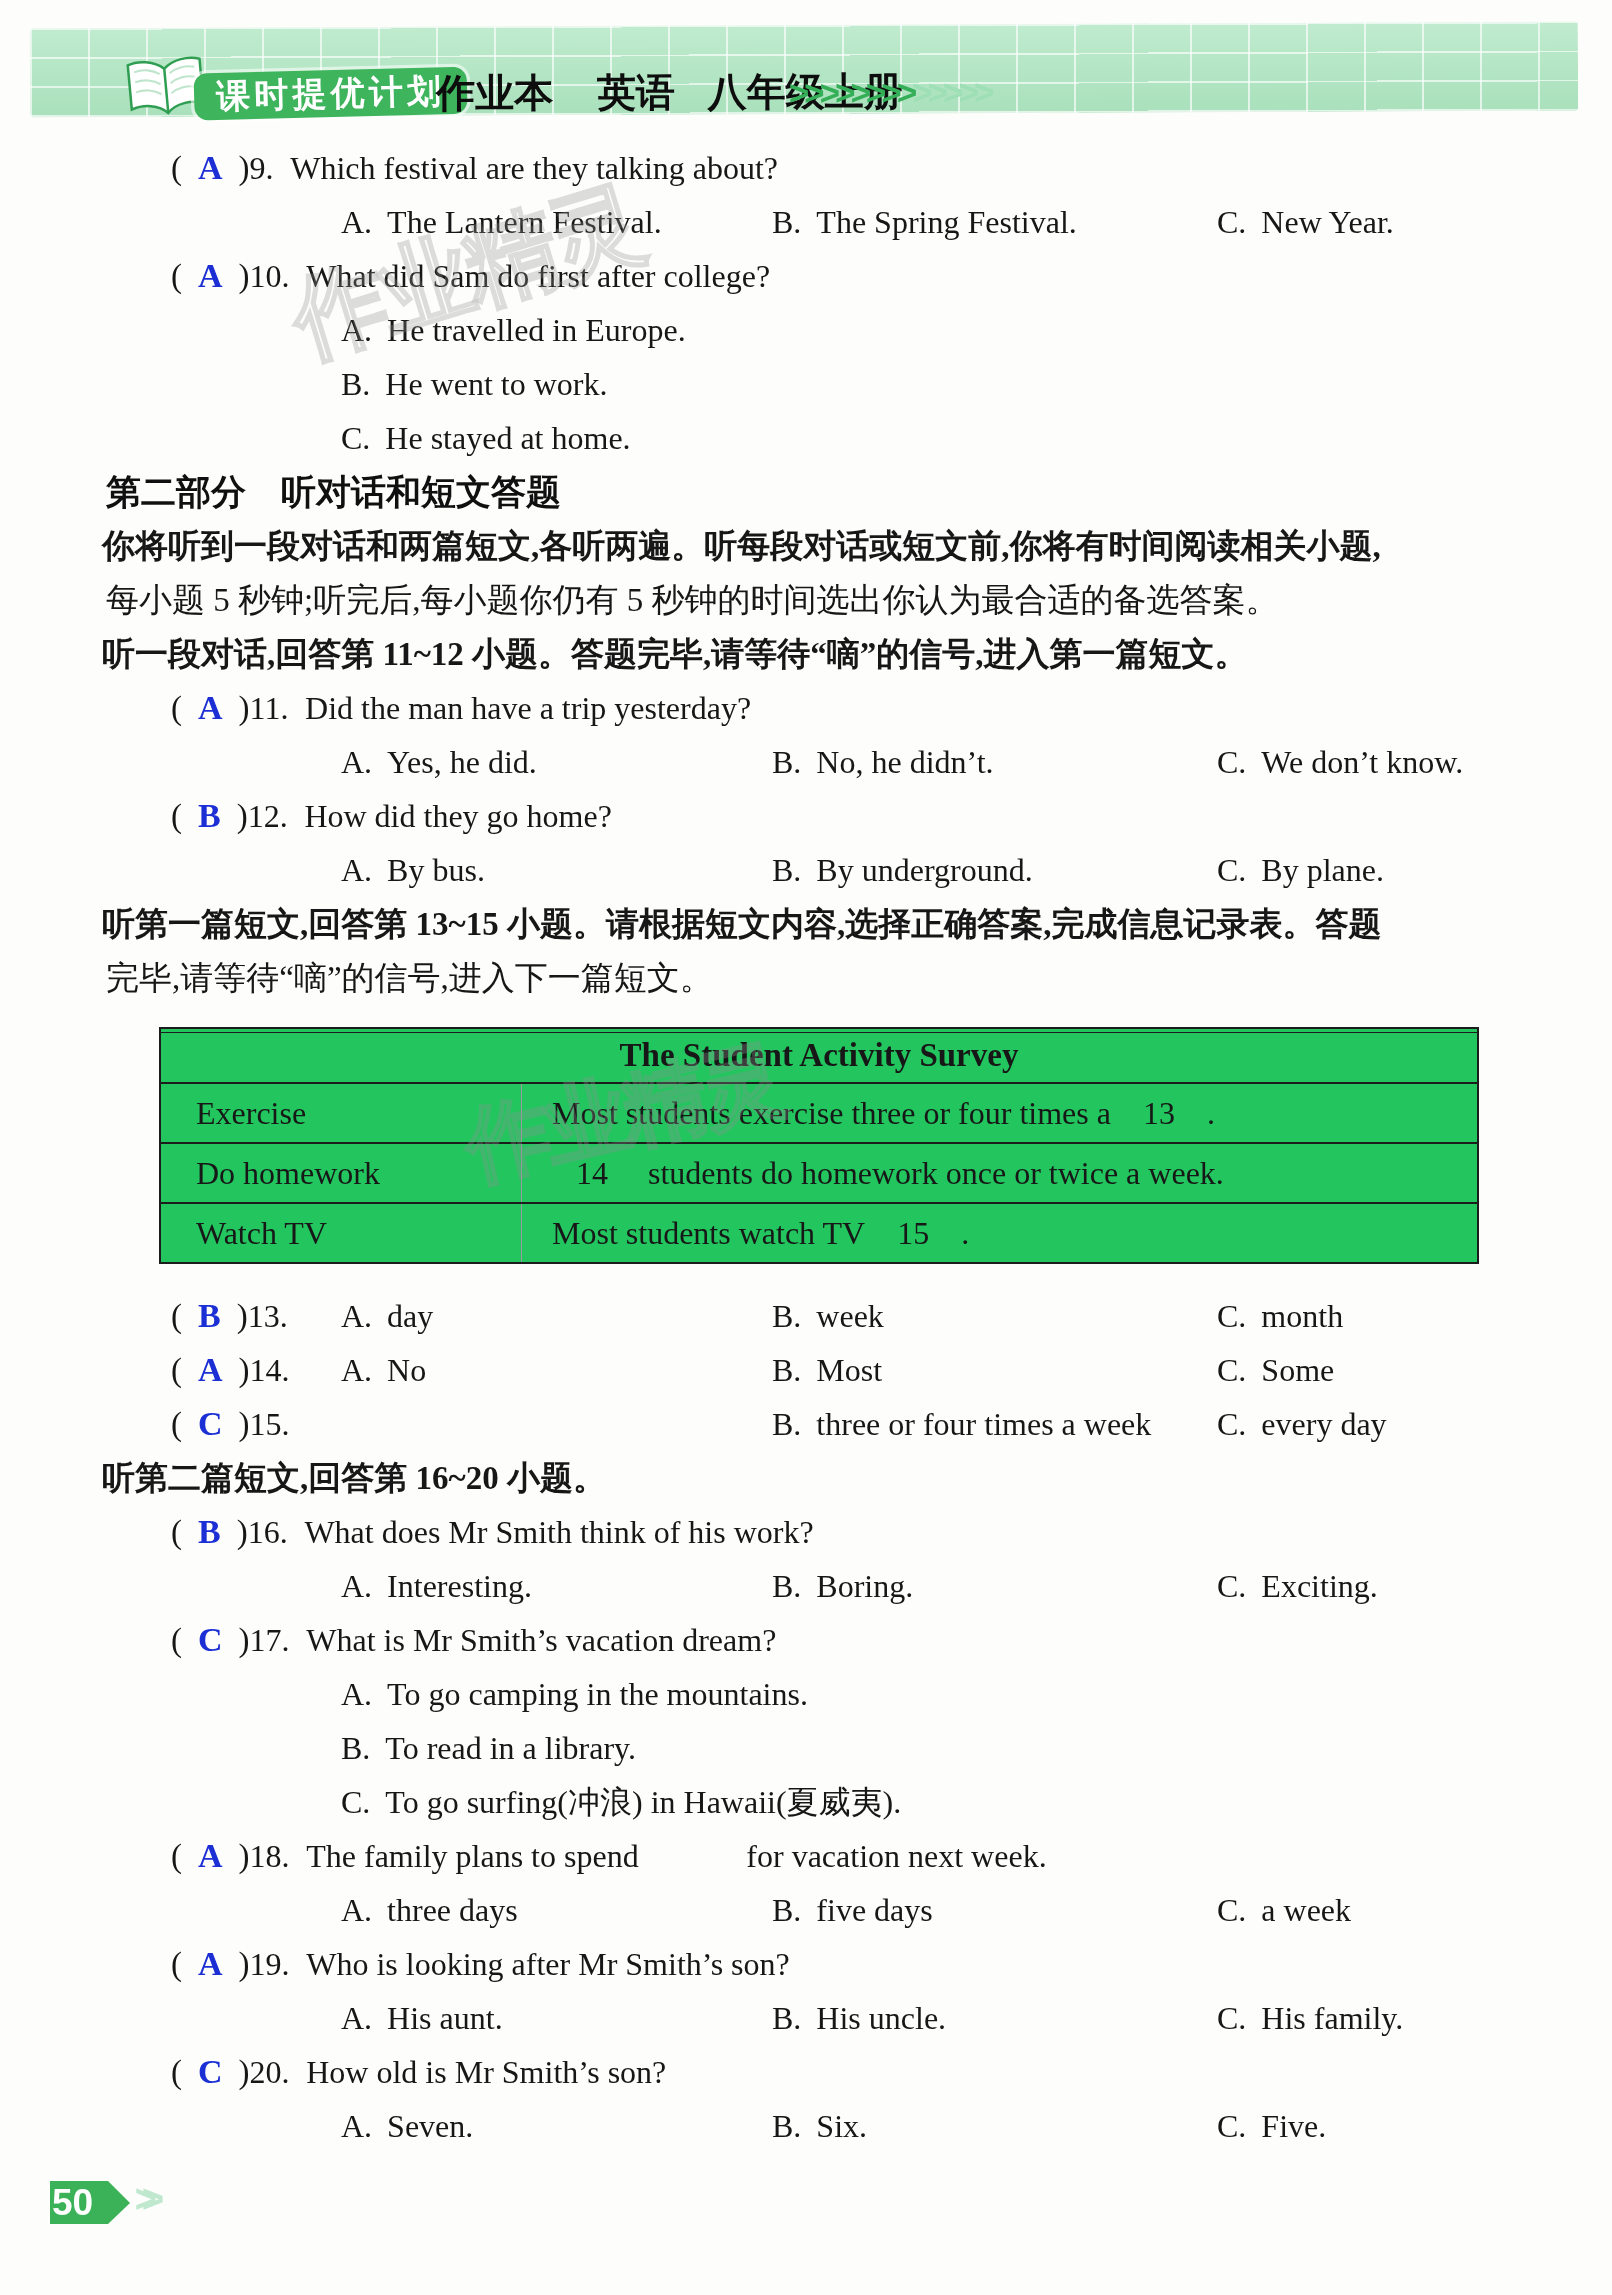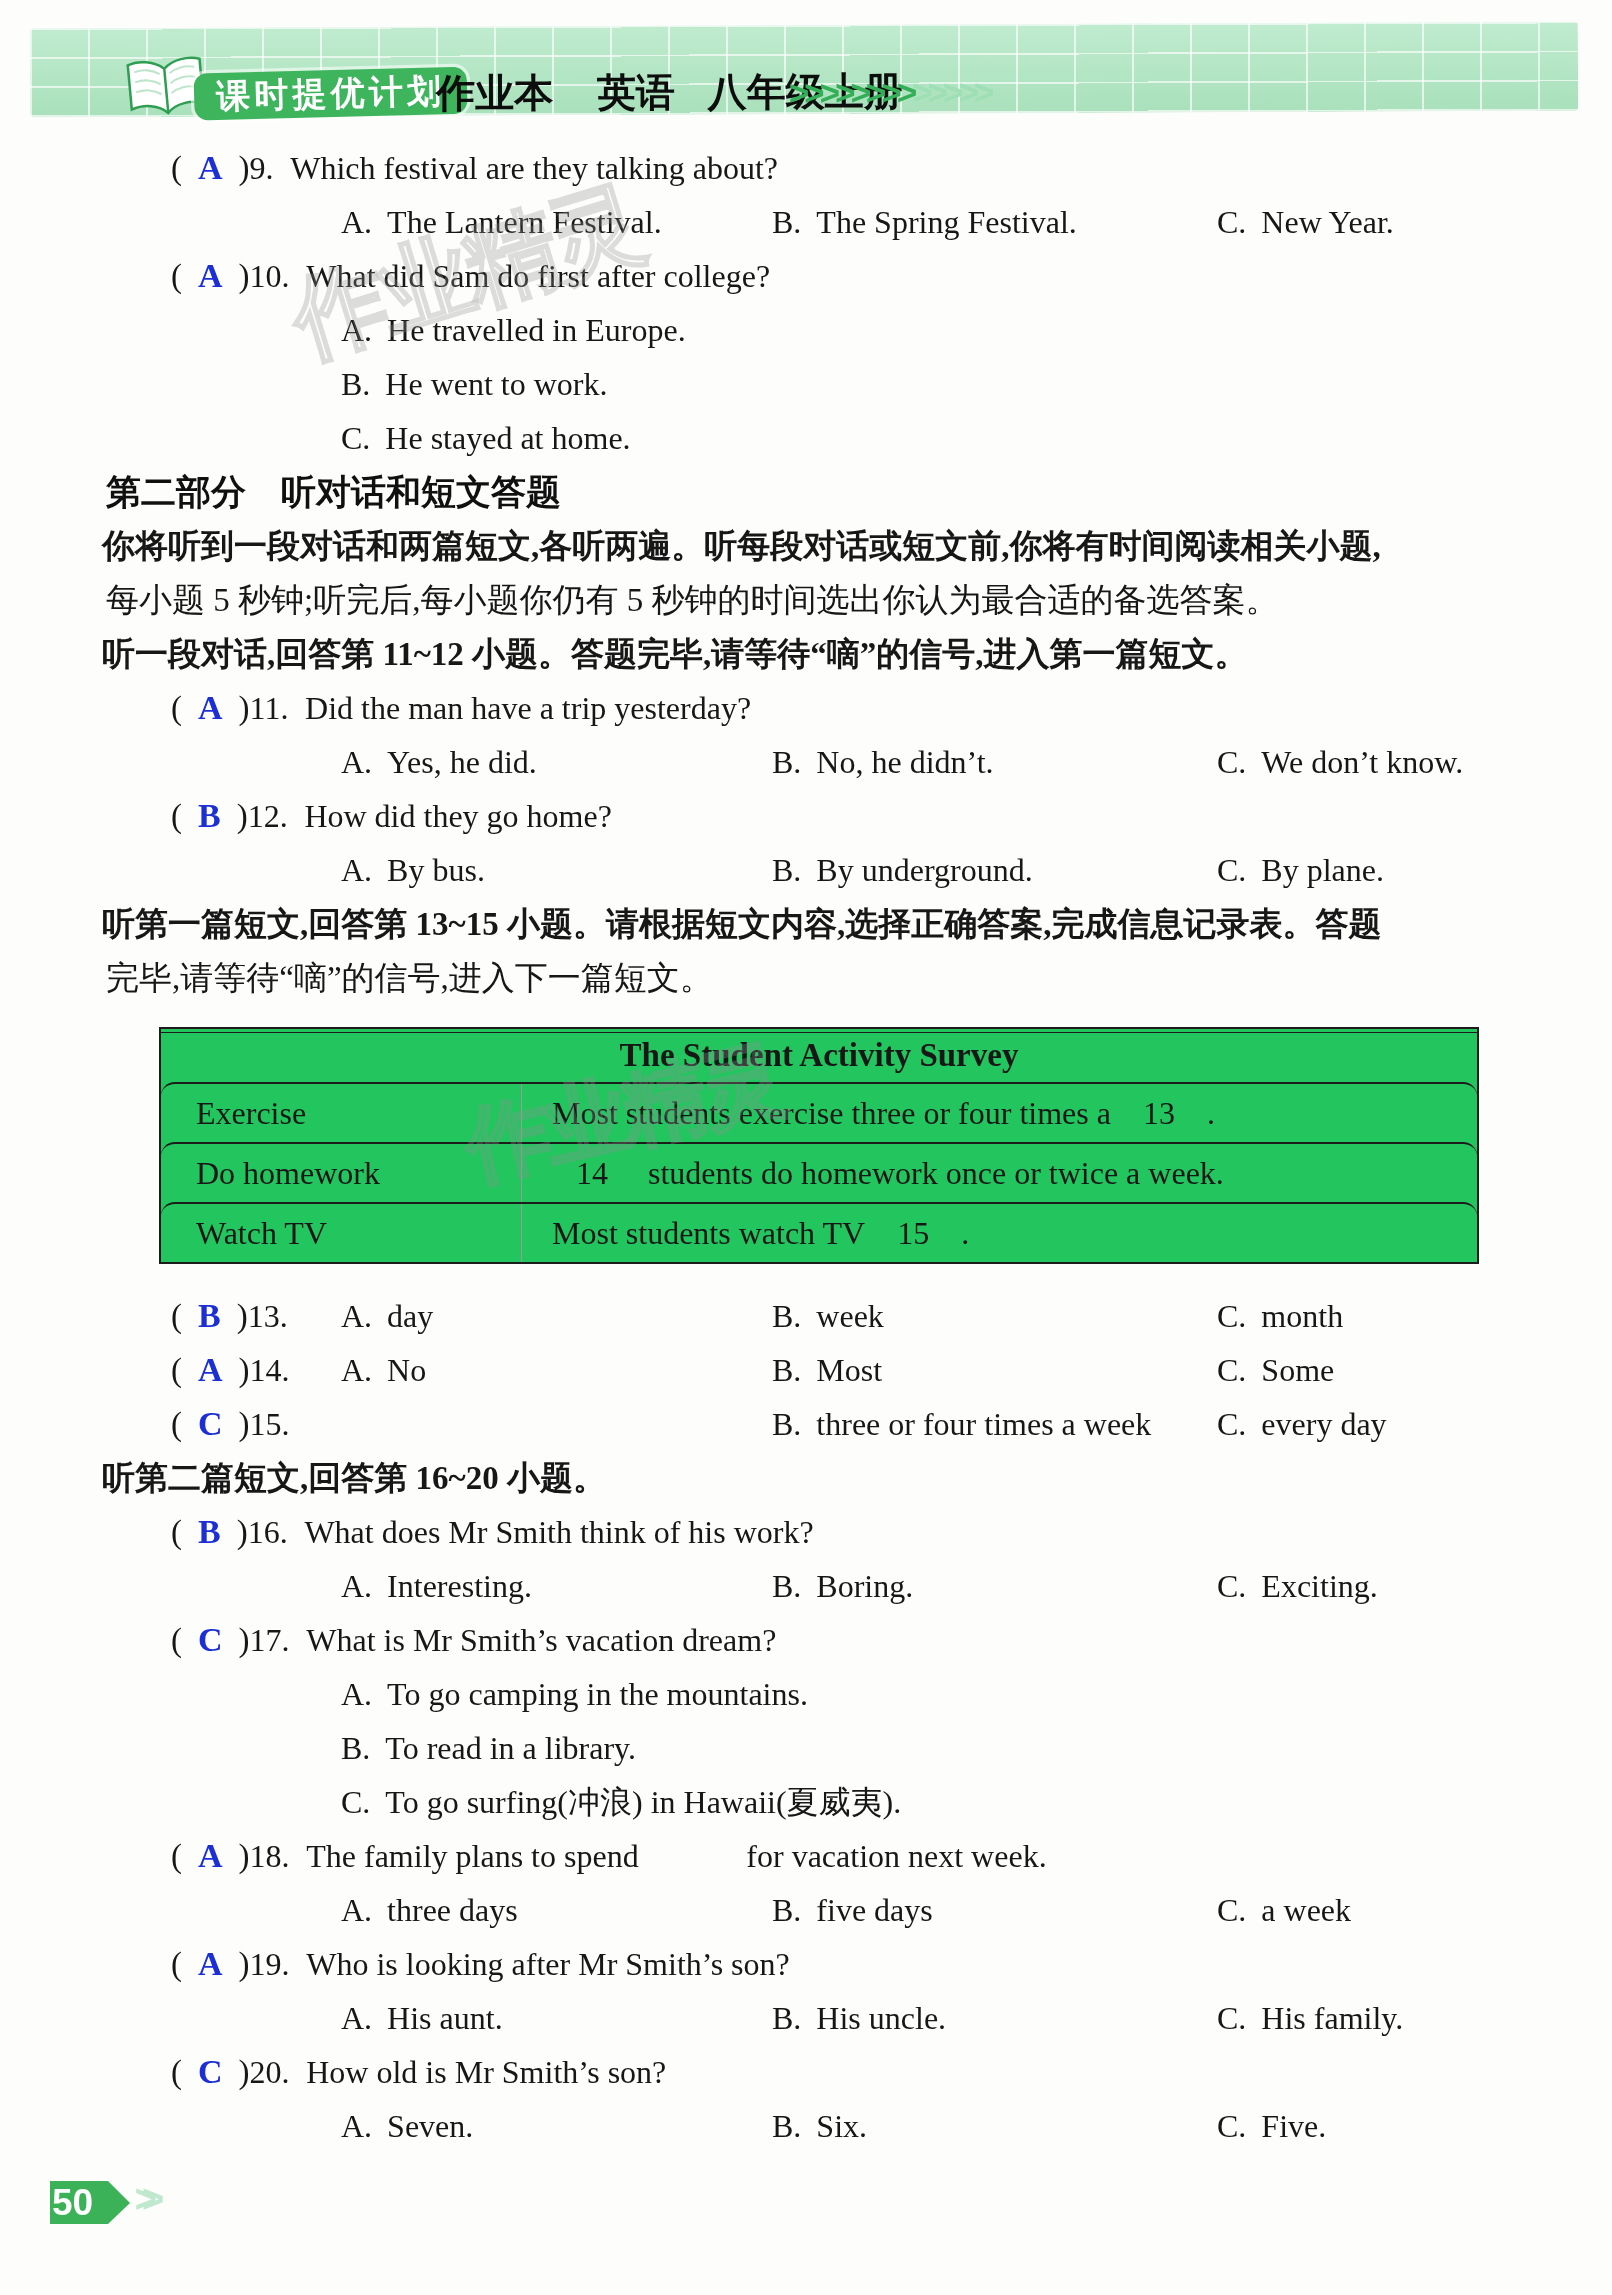--- a/index.html
+++ b/index.html
@@ -51,21 +51,21 @@
   .opt.c1{left:341px;}
   .opt.c2{left:772px;}
   .opt.c3{left:1217px;}
   .qprefix{position:absolute;left:171px;top:0;}
   .u{text-decoration-thickness:2.5px;text-underline-offset:8.4px;}
 
   
   .tblwrap{margin:22px 0 25px 159px;width:1316px;border:2.5px solid #1c1c1c;position:relative;background:#22c55e;}
   .tblwrap::before{content:"";position:absolute;left:0;right:0;top:2.5px;height:1.7px;background:#1c1c1c;}
   .tbl-title{height:53px;line-height:53px;text-align:center;font-weight:700;font-size:33px;}
-  .trow{display:flex;border-top:2.1px solid #1c1c1c;height:58px;border-radius:14px;}
+  .trow{display:flex;border-top:2.1px solid #1c1c1c;height:58px;}
   .tcell-l{width:361px;padding-left:35px;border-right:1.7px solid #9b9b9b;
            display:flex;align-items:center;font-size:32px;box-sizing:border-box;}
   .tcell-r{flex:1;padding-left:30px;display:flex;align-items:center;font-size:32px;white-space:nowrap;}
 
   
   .pagebadge{position:absolute;left:50px;top:2181px;width:80px;height:43px;background:#3cb258;
     clip-path:polygon(0 0,58px 0,80px 22px,58px 43px,0 43px);
     color:#fff;font-family:"Liberation Sans","DejaVu Sans",sans-serif;font-weight:700;
     font-size:37px;line-height:43px;padding-left:2px;box-sizing:border-box;}
   .pagechev{position:absolute;left:134px;top:2178px;font:italic 700 38px "Liberation Sans","DejaVu Sans",sans-serif;

